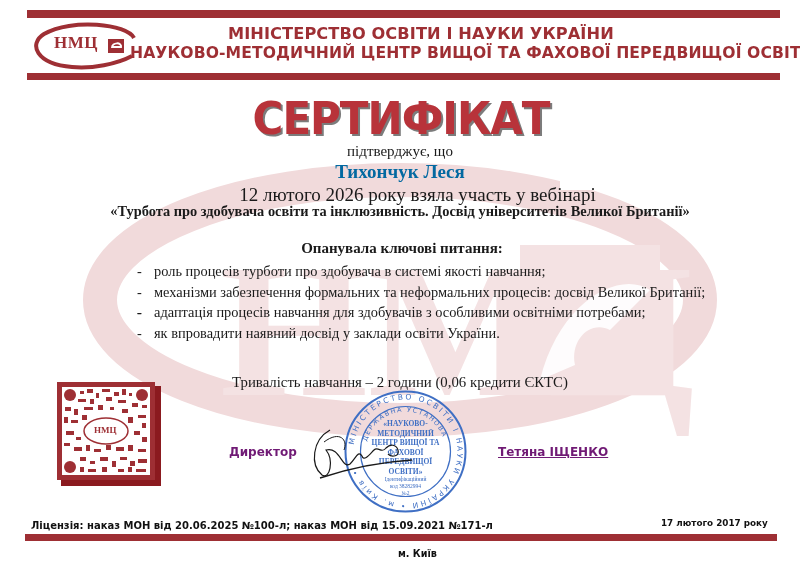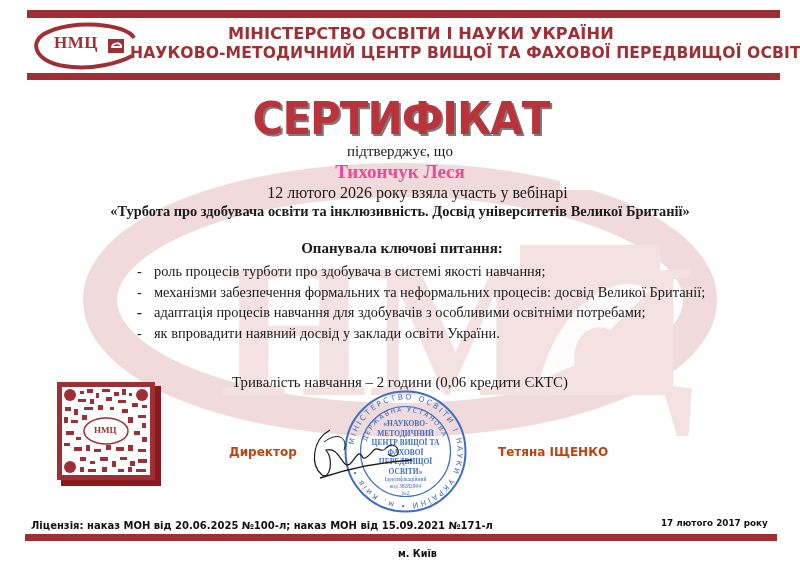--- a/index.html
+++ b/index.html
@@ -6,21 +6,21 @@
   body { width:800px; height:566px; background:#ffffff; position:relative; overflow:hidden; font-family:"Liberation Serif", serif; color:#1a1a1a; }
   .abs { position:absolute; }
   .bar { position:absolute; background:#9e2f34; }
   .hdr-line { position:absolute; left:154px; right:20px; font-family:"DejaVu Sans", sans-serif; font-weight:bold; color:#9e2f34; white-space:nowrap; letter-spacing:0.1px; }
   .center { position:absolute; left:0; right:0; text-align:center; white-space:nowrap; }
   .title { font-family:"DejaVu Sans", sans-serif; font-weight:900; font-size:42px; color:#b8333a; letter-spacing:-1px; text-shadow:2px 2px 0 #7c7c7c; transform:scaleY(1.05); }
   .watermark { position:absolute; left:0; top:0; width:800px; height:566px; pointer-events:none; }
   ul.topics { position:absolute; left:137px; top:261px; margin:0; padding:0; list-style:none; font-size:14.4px; line-height:20.5px; }
   ul.topics li { position:relative; padding-left:17px; white-space:nowrap; }
   ul.topics li .dash { position:absolute; left:0; top:0; }
-  .sig-label { font-family:"DejaVu Sans", sans-serif; font-weight:bold; font-size:12px; color:#c2410c; }
+  .sig-label { font-family:"DejaVu Sans", sans-serif; font-weight:bold; font-size:12px; color:#701a75; }
   .foot { font-family:"DejaVu Sans", sans-serif; font-weight:bold; font-size:10px; color:#111; white-space:nowrap; }
 </style>
 </head>
 <body>
 
 <svg class="watermark" viewBox="0 0 800 566">
   <ellipse cx="400" cy="300" rx="300" ry="120" fill="none" stroke="#f1dadb" stroke-width="34"></ellipse>
   <rect x="560" y="150" width="160" height="40" fill="#ffffff"></rect>
   <text x="220" y="395" font-family="Liberation Serif, serif" font-size="190" font-weight="bold" fill="#f4e2e3">НМЦ</text>
   <rect x="520" y="245" width="140" height="150" fill="#f4e2e3"></rect>
@@ -38,22 +38,22 @@
   </svg>
   <span class="abs" style="left:22px; top:13px; font-family:'Liberation Serif',serif; font-weight:bold; font-size:17px; color:#9e2f34; letter-spacing:0.5px;">НМЦ</span>
 </div>
 
 <div class="hdr-line" style="top:24px; left:228px; font-size:16.2px;">МІНІСТЕРСТВО ОСВІТИ І НАУКИ УКРАЇНИ</div>
 <div class="hdr-line" style="top:44px; left:130px; font-size:15.6px;">НАУКОВО-МЕТОДИЧНИЙ ЦЕНТР ВИЩОЇ ТА ФАХОВОЇ ПЕРЕДВИЩОЇ ОСВІТИ</div>
 
 <div class="center title" style="top:94px; left:2px;">СЕРТИФІКАТ</div>
 
 <div class="center" style="top:143px; font-size:15px;">підтверджує, що</div>
-<div class="center" style="top:161px; font-size:19px; font-weight:bold; color:#ec4899;">Тихончук Леся</div>
-<div class="center" style="top:184px; font-size:16px;margin-left:35px;">12 лютого 2026 року взяла участь у вебінарі</div>
+<div class="center" style="top:161px; font-size:19px; font-weight:bold; color:#0369a1;">Тихончук Леся</div>
+<div class="center" style="top:184px; font-size:19px;margin-left:35px;">12 лютого 2026 року взяла участь у вебінарі</div>
 <div class="center" style="top:203px; font-size:14.4px; font-weight:bold; ">«Турбота про здобувача освіти та інклюзивність. Досвід університетів Великої Британії»</div>
 
 <div class="center" style="top:240px; left:4px; font-size:15px; font-weight:bold;">Опанувала ключові питання:</div>
 
 <ul class="topics">
   <li><span class="dash">-</span><span>роль процесів турботи про здобувача в системі якості навчання;</span></li>
   <li><span class="dash">-</span><span>механізми забезпечення формальних та неформальних процесів: досвід Великої Британії;</span></li>
   <li><span class="dash">-</span></li>
   <li><span class="dash">-</span><span>адаптація процесів навчання для здобувачів з особливими освітніми потребами;</span></li>
   <li><span class="dash">-</span><span>як впровадити наявний досвід у заклади освіти України.</span></li>
@@ -120,21 +120,21 @@
         <rect x="56" y="82" width="6" height="3"></rect>
         <rect x="66" y="80" width="4" height="5"></rect>
         <rect x="74" y="82" width="10" height="3"></rect>
     </g>
     <ellipse cx="44" cy="44" rx="22" ry="13" fill="#ffffff" stroke="#9e2f34" stroke-width="1.5"></ellipse>
   </svg>
   <span class="abs" style="left:37px; top:43px; font-family:'Liberation Serif',serif; font-weight:bold; font-size:9px; color:#9e2f34;">НМЦ</span>
 </div>
 
 <div class="abs sig-label" style="left:229px; top:445px;">Директор</div>
-<div class="abs sig-label" style="left:498px; top:445px;">Тетяна ІЩЕНКО</div>
+<div class="abs sig-label" style="left:498px; top:445px;text-decoration:underline;">Тетяна ІЩЕНКО</div>
 
 <div class="abs" style="left:343px; top:389px; width:125px; height:125px;">
   <svg width="125" height="125" viewBox="0 0 125 125">
     <circle cx="62.5" cy="62.5" r="60" fill="none" stroke="#3f6fc4" stroke-width="2"></circle>
     <circle cx="62.5" cy="62.5" r="45" fill="none" stroke="#3f6fc4" stroke-width="1.2"></circle>
     <defs>
       <path id="ringOuter" d="M62.5,62.5 m-52,0 a52,52 0 1,1 104,0 a52,52 0 1,1 -104,0"></path>
       <path id="ringInner" d="M62.5,62.5 m-40,0 a40,40 0 1,1 80,0"></path>
     </defs>
     <text font-family="DejaVu Sans, sans-serif" font-size="7.5" fill="#3f6fc4" letter-spacing="2.2">

